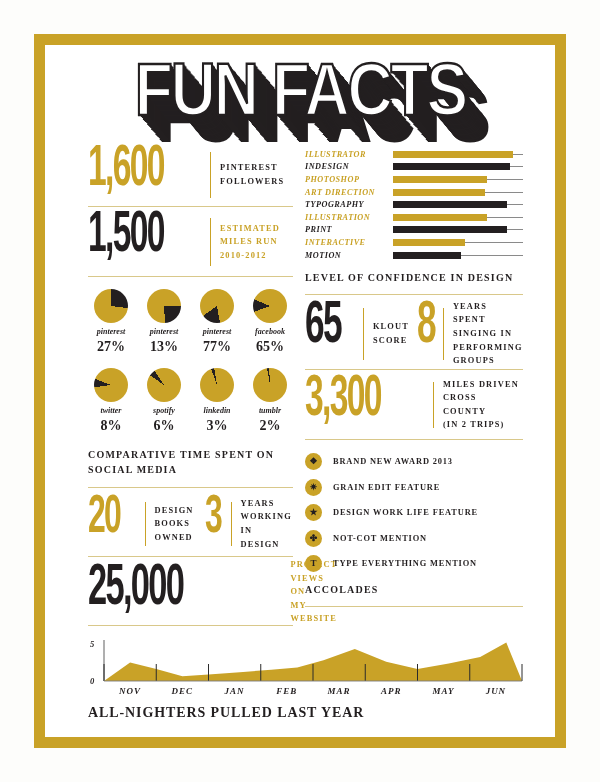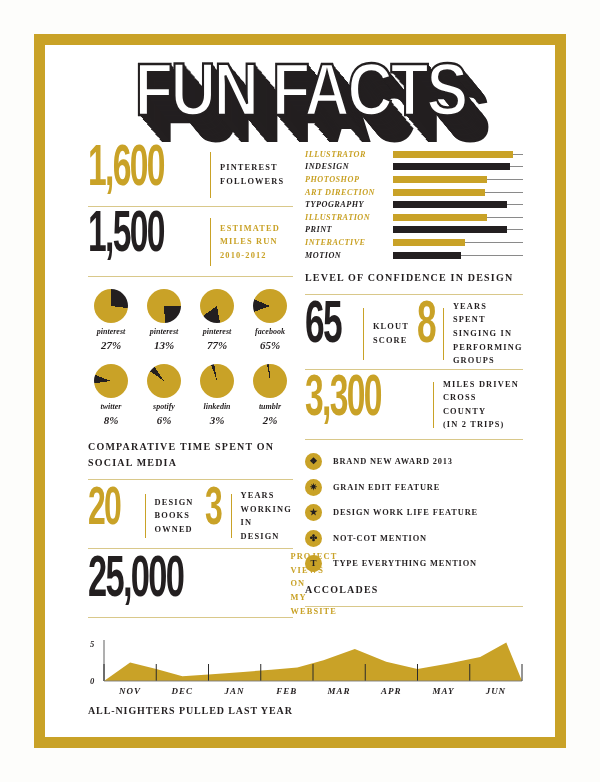--- a/index.html
+++ b/index.html
@@ -121,43 +121,43 @@
   .pies { display: flex; justify-content: space-between; }
   .pie-cell { width: 46px; text-align: center; }
   .pie { width: 34px; height: 34px; border-radius: 50%; margin: 0 auto; }
   .pie-name {
     font-family: "Liberation Serif", serif;
     font-style: italic; font-weight: bold;
     font-size: 8px; color: #231f20; margin-top: 4px; line-height: 1.35;
   }
   .pie-pct {
     font-family: "Liberation Serif", serif;
-    font-style: italic; font-weight: bold;
-    font-size: 11px; color: #231f20; line-height: 1.3;
+    font-weight: bold;
+    font-size: 14px; color: #231f20; line-height: 1.3;
   }
 
   
   .acc-row { display: flex; align-items: center; height: 25.5px; }
   .acc-badge {
     width: 17px; height: 17px; border-radius: 50%;
     background: #c9a227; margin-right: 11px;
     display: flex; align-items: center; justify-content: center;
     flex: none;
   }
   .acc-text {
     font-family: "Liberation Serif", serif;
     font-weight: bold; font-size: 8.4px; letter-spacing: 0.85px;
     color: #231f20; text-transform: uppercase; white-space: nowrap;
   }
 
   
   .area-wrap { position: absolute; left: 88px; top: 636px; width: 436px; }
   .area-caption {
     font-family: "Liberation Serif", serif;
-    font-weight: bold; font-size: 10px; letter-spacing: 0.9px;
+    font-weight: bold; font-size: 14px; letter-spacing: 0.9px;
     color: #231f20; text-transform: uppercase; margin-top: 3px;
   }
   .axis-lab {
     font-family: "Liberation Serif", serif;
     font-style: italic; font-weight: bold; font-size: 8.6px; fill: #231f20;
   }
   .month-lab {
     font-family: "Liberation Serif", serif;
     font-style: italic; font-weight: bold; font-size: 9px;
     fill: #231f20; letter-spacing: 1px;

